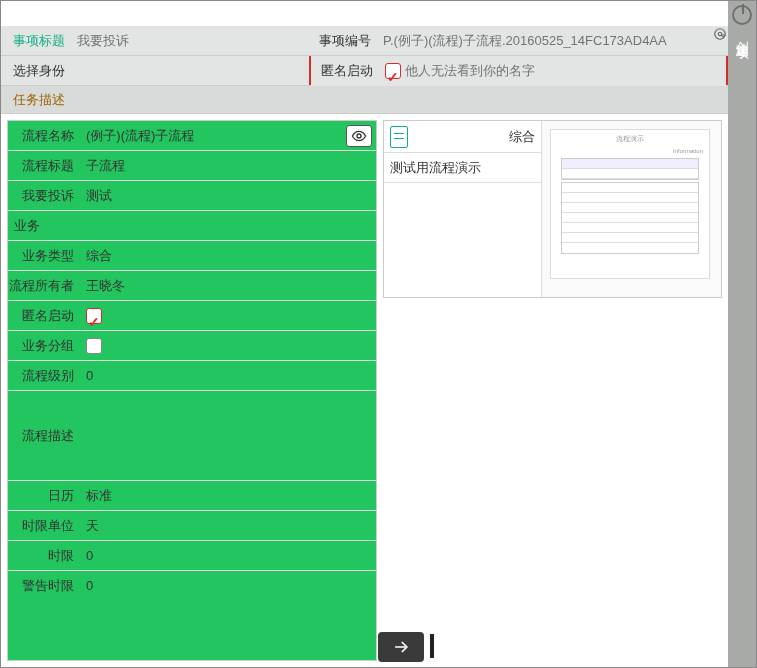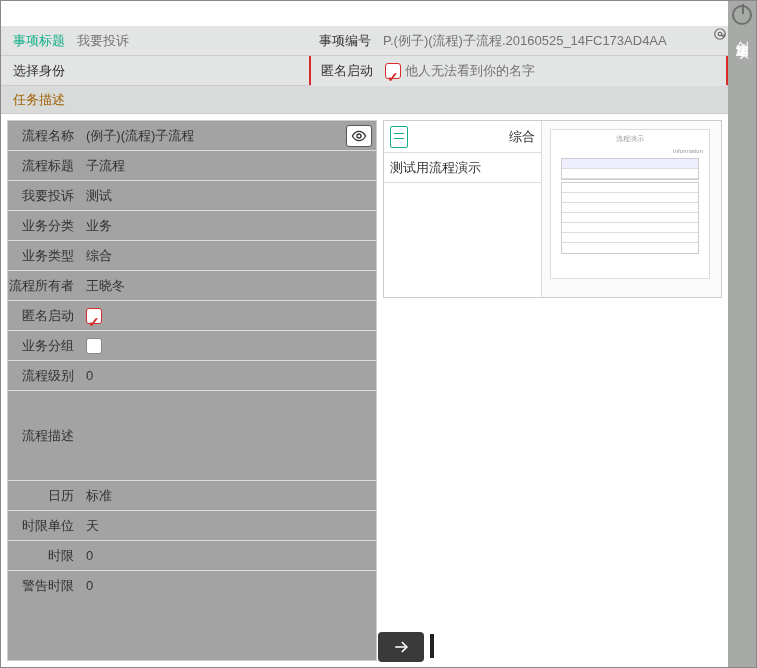--- a/index.html
+++ b/index.html
@@ -112,21 +112,21 @@
   flex: 1;
   display: flex;
   flex-direction: row;
   padding: 6px;
   gap: 6px;
   overflow: hidden;
 }
 .left-table {
   width: 370px;
   border: 1px solid #ccc;
-  background: #a3a3a3;
+  background: #22c55e;
 }
 .lrow {
   display: flex;
   height: 30px;
   line-height: 30px;
   border-bottom: 1px solid #ddd;
 }
 .lrow.tall { height: 90px; line-height: 30px; }
 .llabel {
   width: 72px;
@@ -317,21 +317,20 @@
         </div>
         <div class="lrow">
           <div class="llabel">流程标题</div>
           <div class="lvalue">子流程</div>
         </div>
         <div class="lrow">
           <div class="llabel">我要投诉</div>
           <div class="lvalue">测试</div>
         </div>
         <div class="lrow">
-          <div class="llabel">业务分类</div>
           <div class="lvalue">业务</div>
         </div>
         <div class="lrow">
           <div class="llabel">业务类型</div>
           <div class="lvalue">综合</div>
         </div>
         <div class="lrow">
           <div class="llabel">流程所有者</div>
           <div class="lvalue">王晓冬</div>
         </div>

